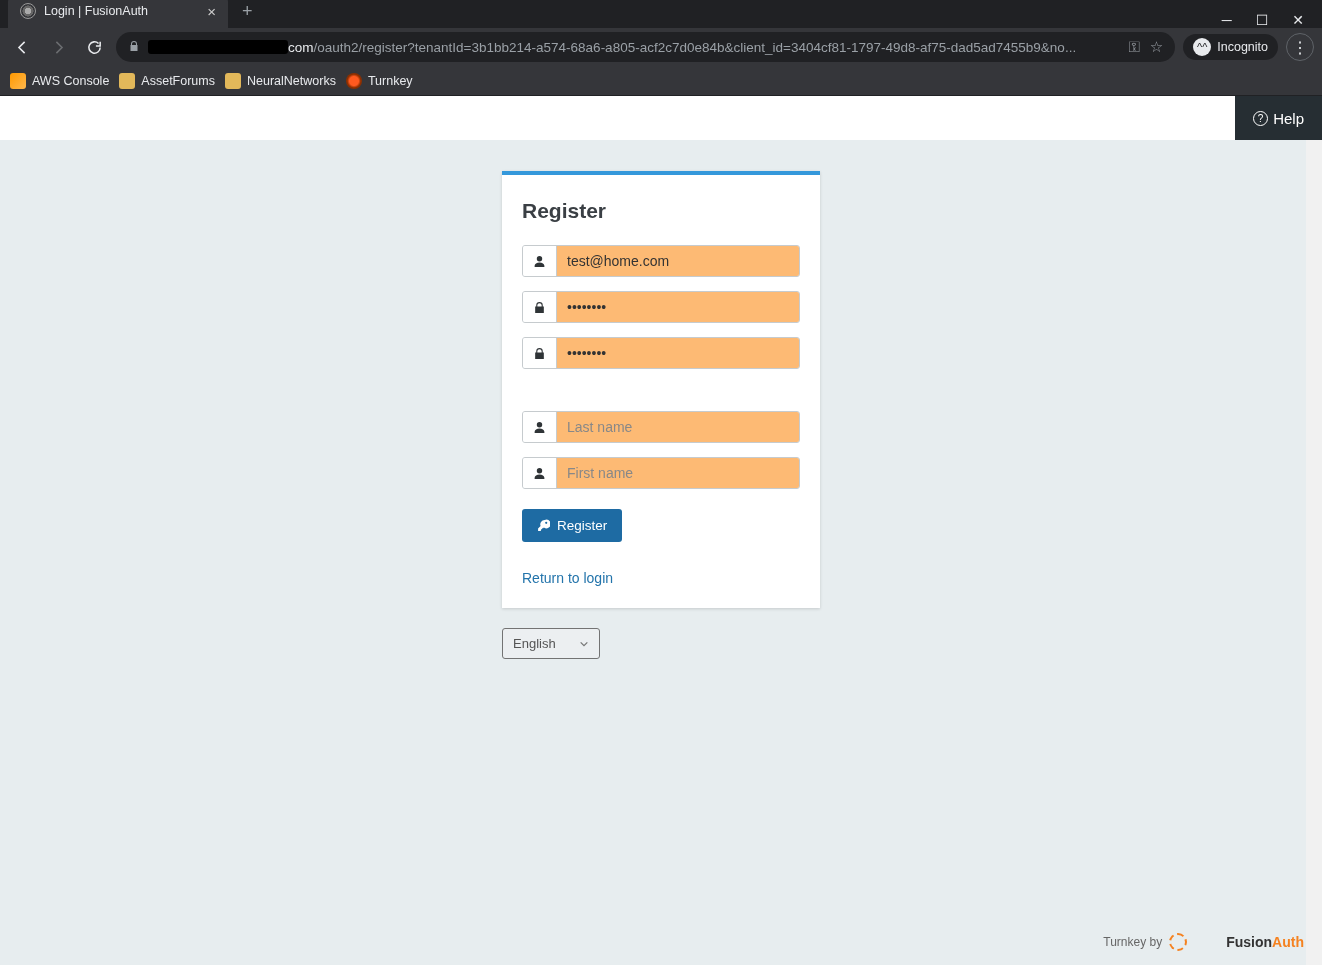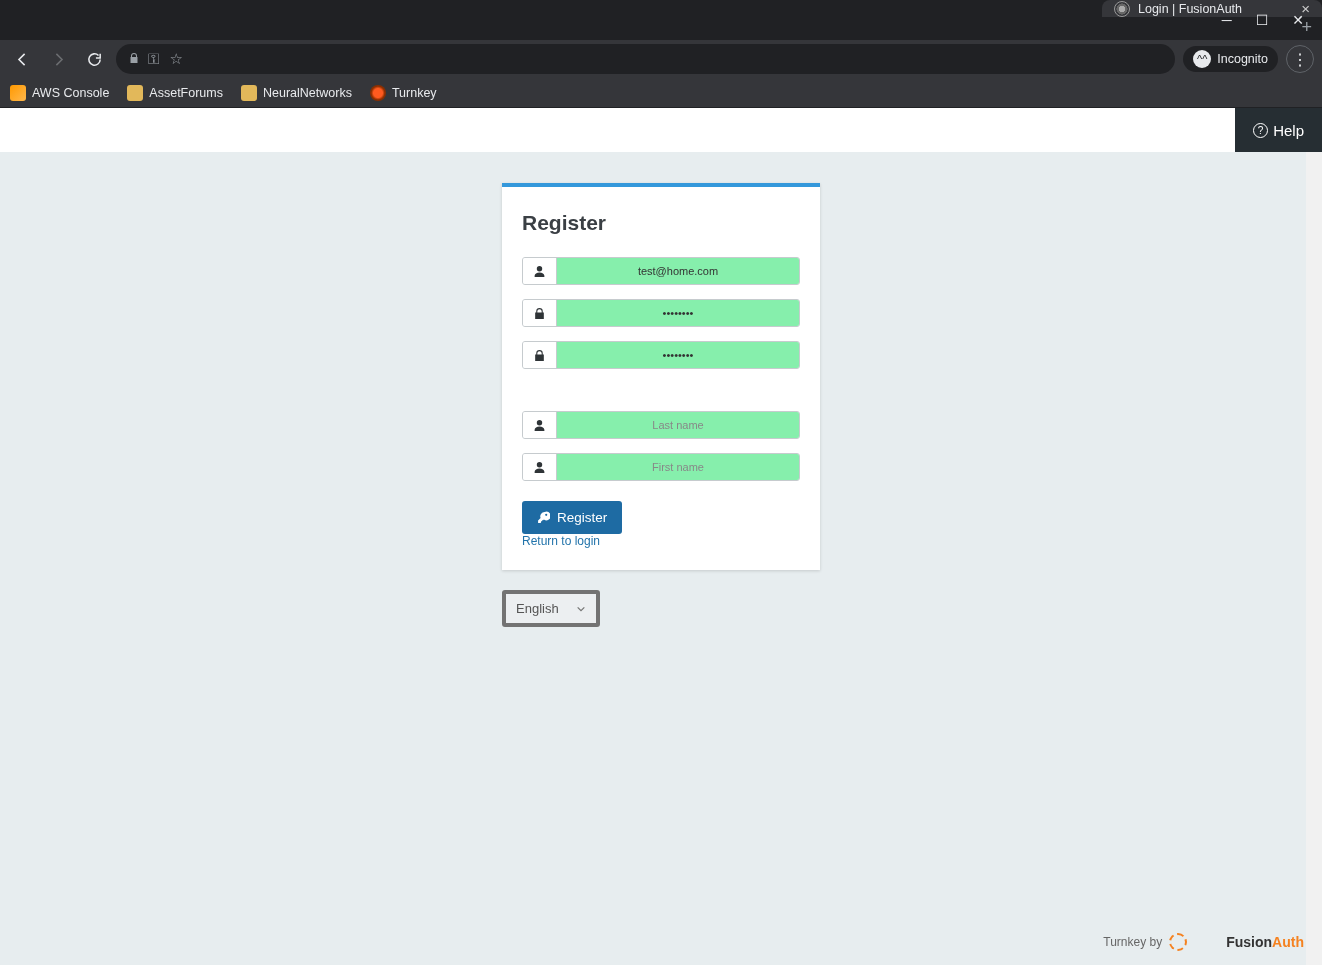--- a/index.html
+++ b/index.html
@@ -1,20 +1,20 @@
 <!DOCTYPE html>
 <html><head>
 <meta charset="utf-8">
 <style>
 * { box-sizing: border-box; margin: 0; padding: 0; }
 html, body { height: 100%; font-family: "Segoe UI", Arial, sans-serif; }
 body { background: #202124; display: flex; flex-direction: column; width: 1322px; height: 965px; overflow: hidden; }
 
 
-.titlebar { height: 40px; background: #202124; display: flex; align-items: flex-end; padding-left: 8px; position: relative; flex-direction: column; }
+.titlebar { height: 28px; background: #202124; display: flex; align-items: flex-end; padding-left: 8px; position: relative; }
 .tab { display: flex; align-items: center; background: #35363a; color: #e8eaed; height: 34px; border-radius: 8px 8px 0 0; padding: 0 12px; font-size: 12.5px; min-width: 220px; gap: 8px; }
 .tab .favicon { width: 16px; height: 16px; border-radius: 50%; background: radial-gradient(circle at center, #aaa 30%, #666 32%, #666 55%, transparent 57%); border: 1px solid #999; }
 .tab .favicon { display: inline-flex; align-items: center; justify-content: center; }
 .tab-close { margin-left: auto; font-size: 15px; color: #ccc; cursor: default; }
 .newtab { color: #9aa0a6; font-size: 18px; padding: 0 10px 6px 14px; }
 .win-controls { position: absolute; right: 0; top: 0; display: flex; height: 40px; align-items: center; color: #e8eaed; gap: 24px; padding-right: 18px; font-size: 14px; }
 .win-controls span { cursor: default; }
 
 
 .toolbar { height: 38px; background: #35363a; display: flex; align-items: center; padding: 0 8px; gap: 8px; }
@@ -27,52 +27,52 @@
 .url .obscured { background: #000; color: #000; display: inline-block; width: 140px; height: 14px; border-radius: 3px; }
 .url .domain { color: #e8eaed; }
 .addr-right { display: flex; align-items: center; gap: 10px; color: #9aa0a6; }
 .key-icon { font-size: 15px; }
 .star { font-size: 15px; }
 .incognito-badge { display: flex; align-items: center; gap: 6px; background: #202124; border-radius: 14px; padding: 4px 10px; color: #e8eaed; font-size: 12.5px; }
 .incognito-badge .mask { width: 18px; height: 18px; border-radius: 50%; background: #e8eaed; display: flex; align-items: center; justify-content: center; color: #202124; font-size: 11px; }
 .chrome-menu { width: 28px; height: 28px; border-radius: 50%; display: flex; align-items: center; justify-content: center; color: #e8eaed; border: 1px solid #5f6368; }
 
 
-.bookmarks { height: 30px; background: #35363a; display: flex; align-items: center; padding: 0 10px; gap: 18px; border-bottom: 1px solid #202124; }
+.bookmarks { height: 30px; background: #35363a; display: flex; align-items: center; padding: 0 10px; gap: 10px; border-bottom: 1px solid #202124; }
 .bm { display: flex; align-items: center; gap: 6px; color: #e8eaed; font-size: 12.5px; }
 .bm-icon { width: 16px; height: 16px; border-radius: 3px; }
 .bm-icon.aws { background: linear-gradient(135deg, #ff9900 0%, #ffb84d 100%); }
 .bm-icon.folder { background: #e2b85a; }
 .bm-icon.turnkey { background: radial-gradient(circle, #ff5a1f 40%, #8b2e00 60%); border-radius: 50%; }
 
 
 .viewport { flex: 1; background: #e7edef; position: relative; overflow: hidden; }
 
 .help-bar { position: absolute; top: 0; left: 0; right: 0; height: 44px; background: #fff; display: flex; justify-content: flex-end; }
 .help-btn { background: #262e33; color: #fff; display: flex; align-items: center; gap: 5px; padding: 0 18px; font-size: 15px; cursor: pointer; }
 .help-btn .q { width: 15px; height: 15px; border: 1.5px solid #fff; border-radius: 50%; display: inline-flex; align-items: center; justify-content: center; font-size: 10px; }
 
 .card-wrap { position: absolute; top: 75px; left: 50%; transform: translateX(-50%); width: 318px; }
 .card { background: #fff; border-top: 4px solid #3498db; box-shadow: 0 1px 3px rgba(0,0,0,.15); padding: 24px 20px 22px 20px; }
 .card h1 { font-size: 21px; font-weight: 600; color: #3a3f44; margin-bottom: 22px; }
 
 .field { display: flex; margin-bottom: 14px; border: 1px solid #c6cbce; border-radius: 3px; overflow: hidden; background: #eceff1; }
 .field .prefix { width: 34px; background: #fff; border-right: 1px solid #c6cbce; display: flex; align-items: center; justify-content: center; }
 .field .prefix svg { width: 13px; height: 13px; fill: #2f3437; }
-.field input { flex: 1; border: none; background: #86efac; padding: 7px 10px; font-size: 11px; color: #333; outline: none; text-align: center; }
+.field input { flex: 1; border: none; background: #fdba74; padding: 7px 10px; font-size: 14px; color: #333; outline: none; }
 .field input::placeholder { color: #888; }
 
 .group-gap { height: 28px; }
 
 .register-btn { background: #1e6ba3; color: #fff; border: none; border-radius: 3px; padding: 9px 15px; font-size: 13.5px; display: inline-flex; align-items: center; gap: 7px; cursor: pointer; margin-top: 6px; }
 .register-btn svg { width: 13px; height: 13px; fill: #fff; }
 
-.return-link { display: block; margin-top: 0; color: #2374ab; font-size: 12px; text-decoration: none; }
-
-.lang-select { margin-top: 20px; background: #eceff1; border: 4px solid #737373; border-radius: 3px; padding: 7px 10px; font-size: 13px; color: #555; width: 98px; display: flex; align-items: center; justify-content: space-between; cursor: pointer; }
+.return-link { display: block; margin-top: 28px; color: #2374ab; font-size: 14px; text-decoration: none; }
+
+.lang-select { margin-top: 20px; background: #eceff1; border: 1px solid #737373; border-radius: 3px; padding: 7px 10px; font-size: 13px; color: #555; width: 98px; display: flex; align-items: center; justify-content: space-between; cursor: pointer; }
 .lang-select svg { width: 10px; height: 10px; stroke: #777; fill: none; }
 
 .powered { position: absolute; bottom: 14px; right: 18px; display: flex; align-items: center; gap: 7px; color: #666; font-size: 12px; }
 .fa-logo { width: 18px; height: 18px; border: 2px dashed #f58220; border-radius: 50%; }
 .fa-text { font-size: 14px; font-weight: 600; }
 .fa-text .f { color: #333; margin-left: 32px; }
 .fa-text .a { color: #f58220; }
 
 
 .viewport::after { content: ""; position: absolute; top: 44px; right: 0; bottom: 0; width: 16px; background: #f1f1f1; }
@@ -109,20 +109,25 @@
     <svg viewBox="0 0 24 24" fill="none" stroke="currentColor" stroke-width="2.2">
         <path d="M20 12a8 8 0 1 1-2.34-5.66M20 4v6h-6"></path>
       </svg>
   </div>
   <div class="addr">
     <span class="lock">
       <svg width="12" height="12" viewBox="0 0 24 24" fill="#9aa0a6">
           <path d="M6 10V8a6 6 0 1 1 12 0v2h1v12H5V10h1zm2 0h8V8a4 4 0 1 0-8 0v2z"></path>
         </svg>
     </span>
+    <span class="url">
+      <span class="obscured"></span>
+        <span class="domain">com</span>
+        <span>/oauth2/register?tenantId=3b1bb214-a574-68a6-a805-acf2c7d0e84b&amp;client_id=3404cf81-1797-49d8-af75-dad5ad7455b9&amp;no...</span>
+    </span>
     <span class="addr-right">
       <span class="key-icon">⚿</span>
       <span class="star">☆</span>
     </span>
   </div>
   <div class="incognito-badge">
     <span class="mask">^^</span>
     <span>Incognito</span>
   </div>
   <div class="chrome-menu">⋮</div>

